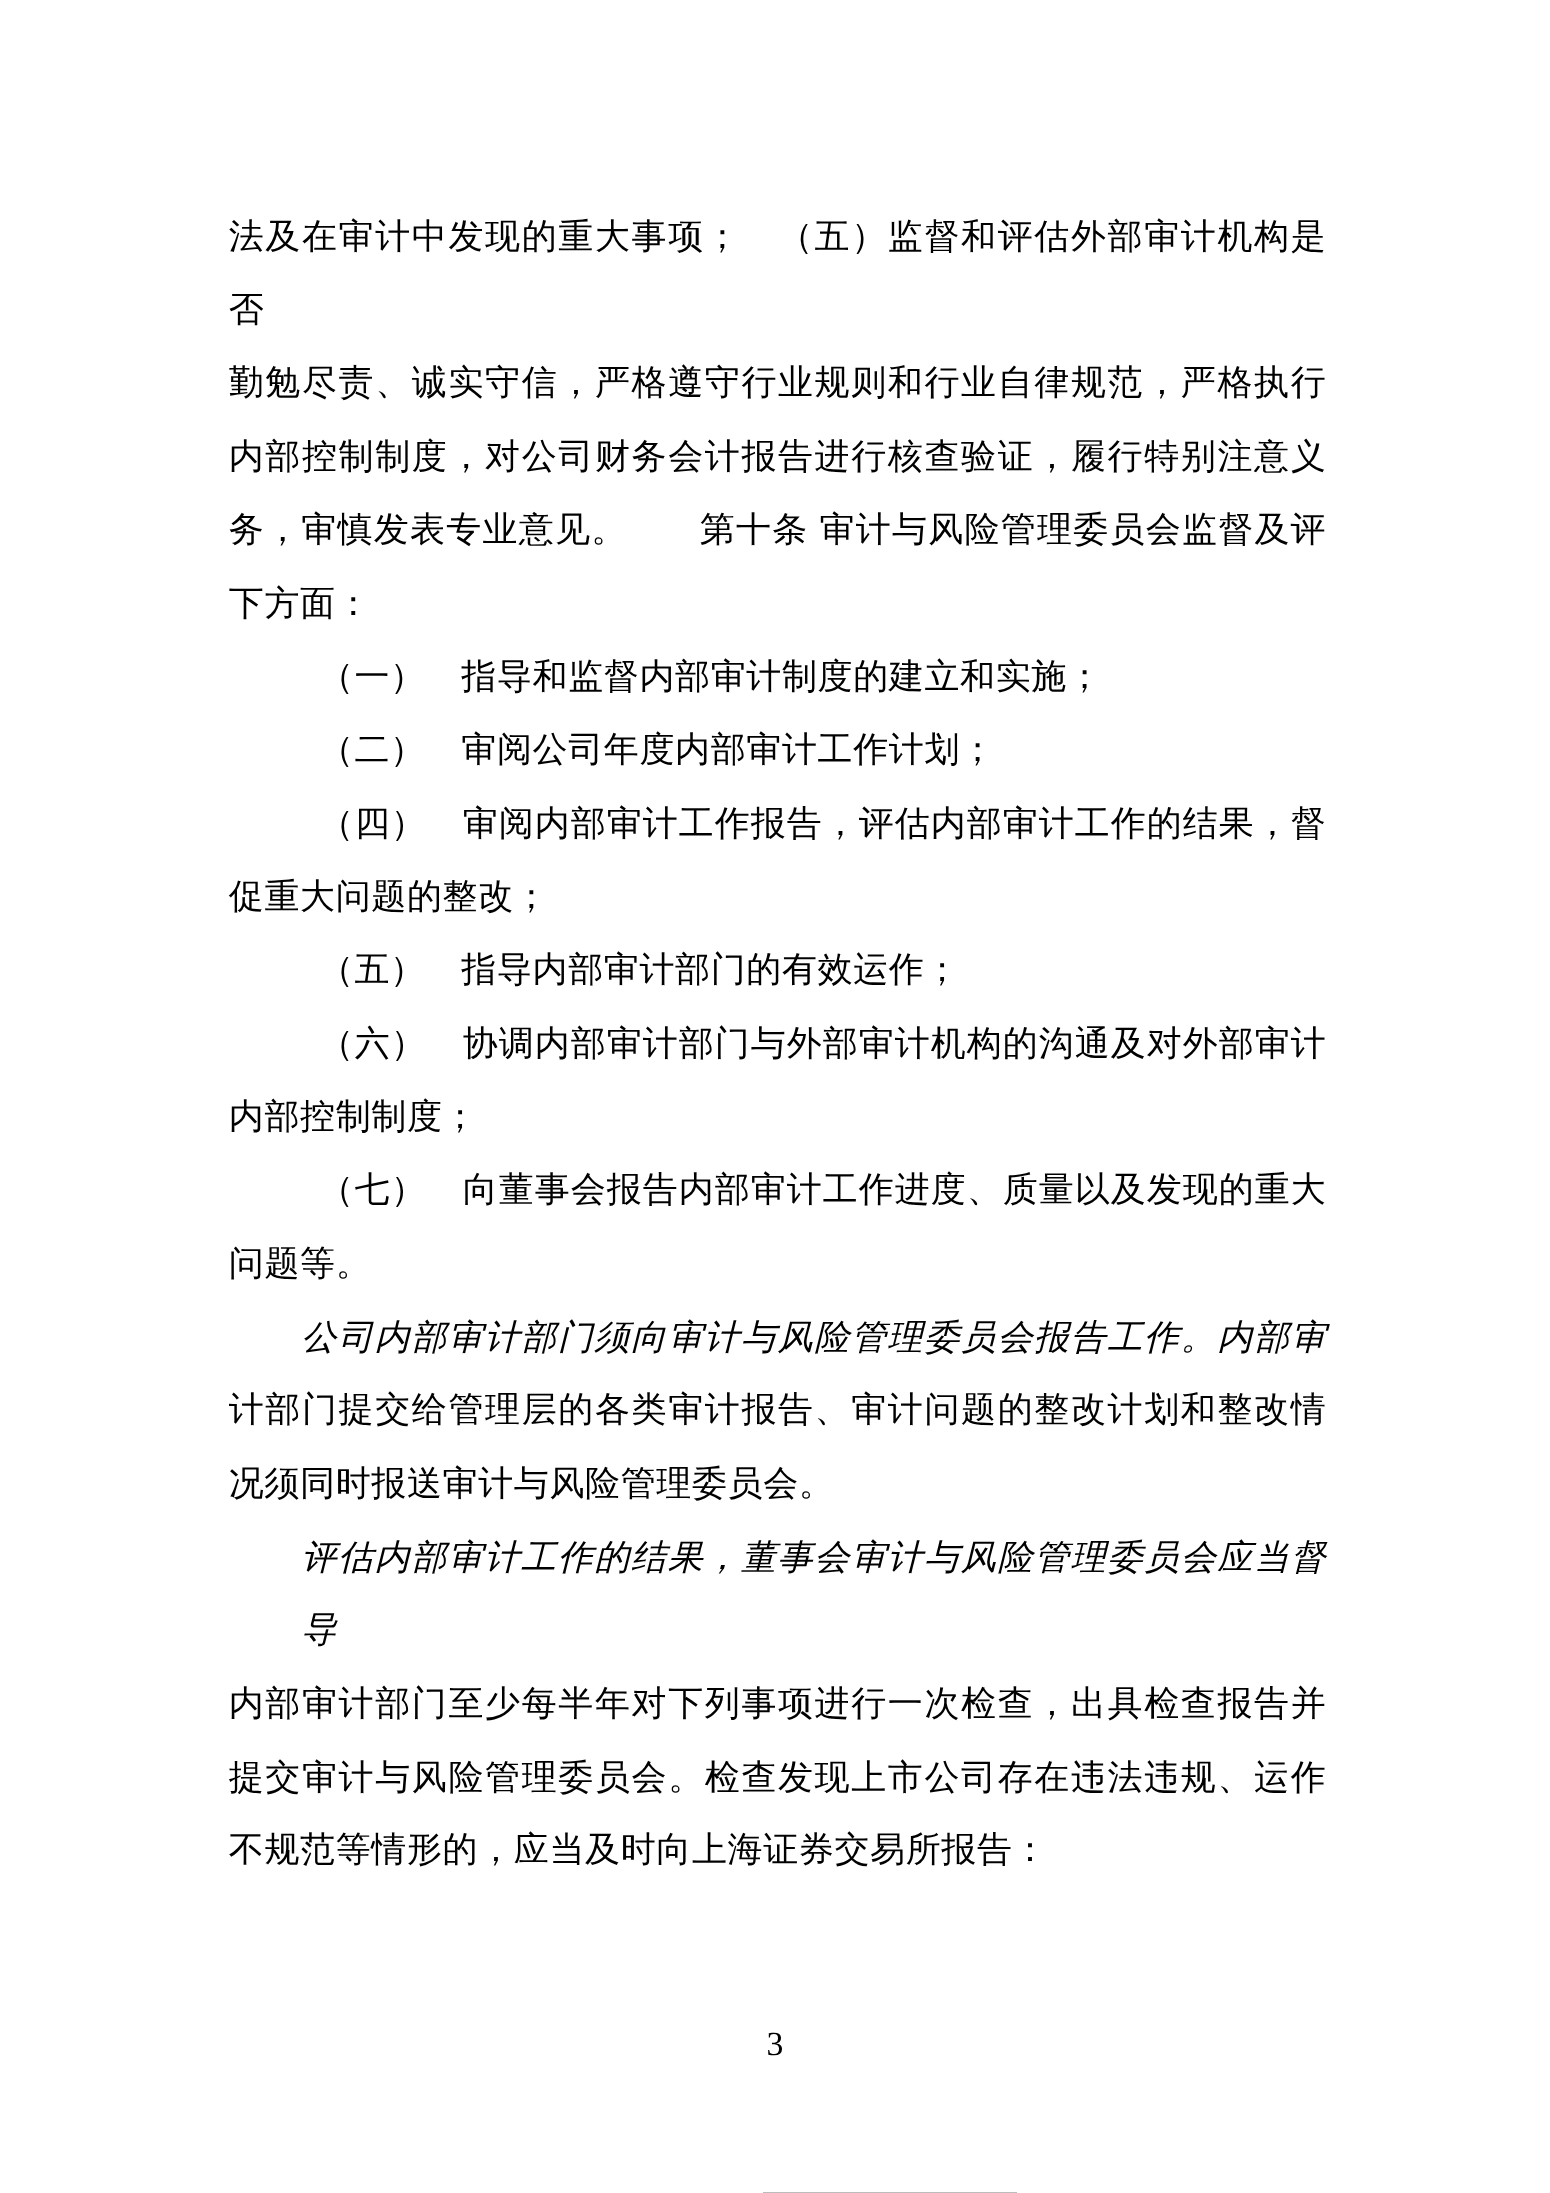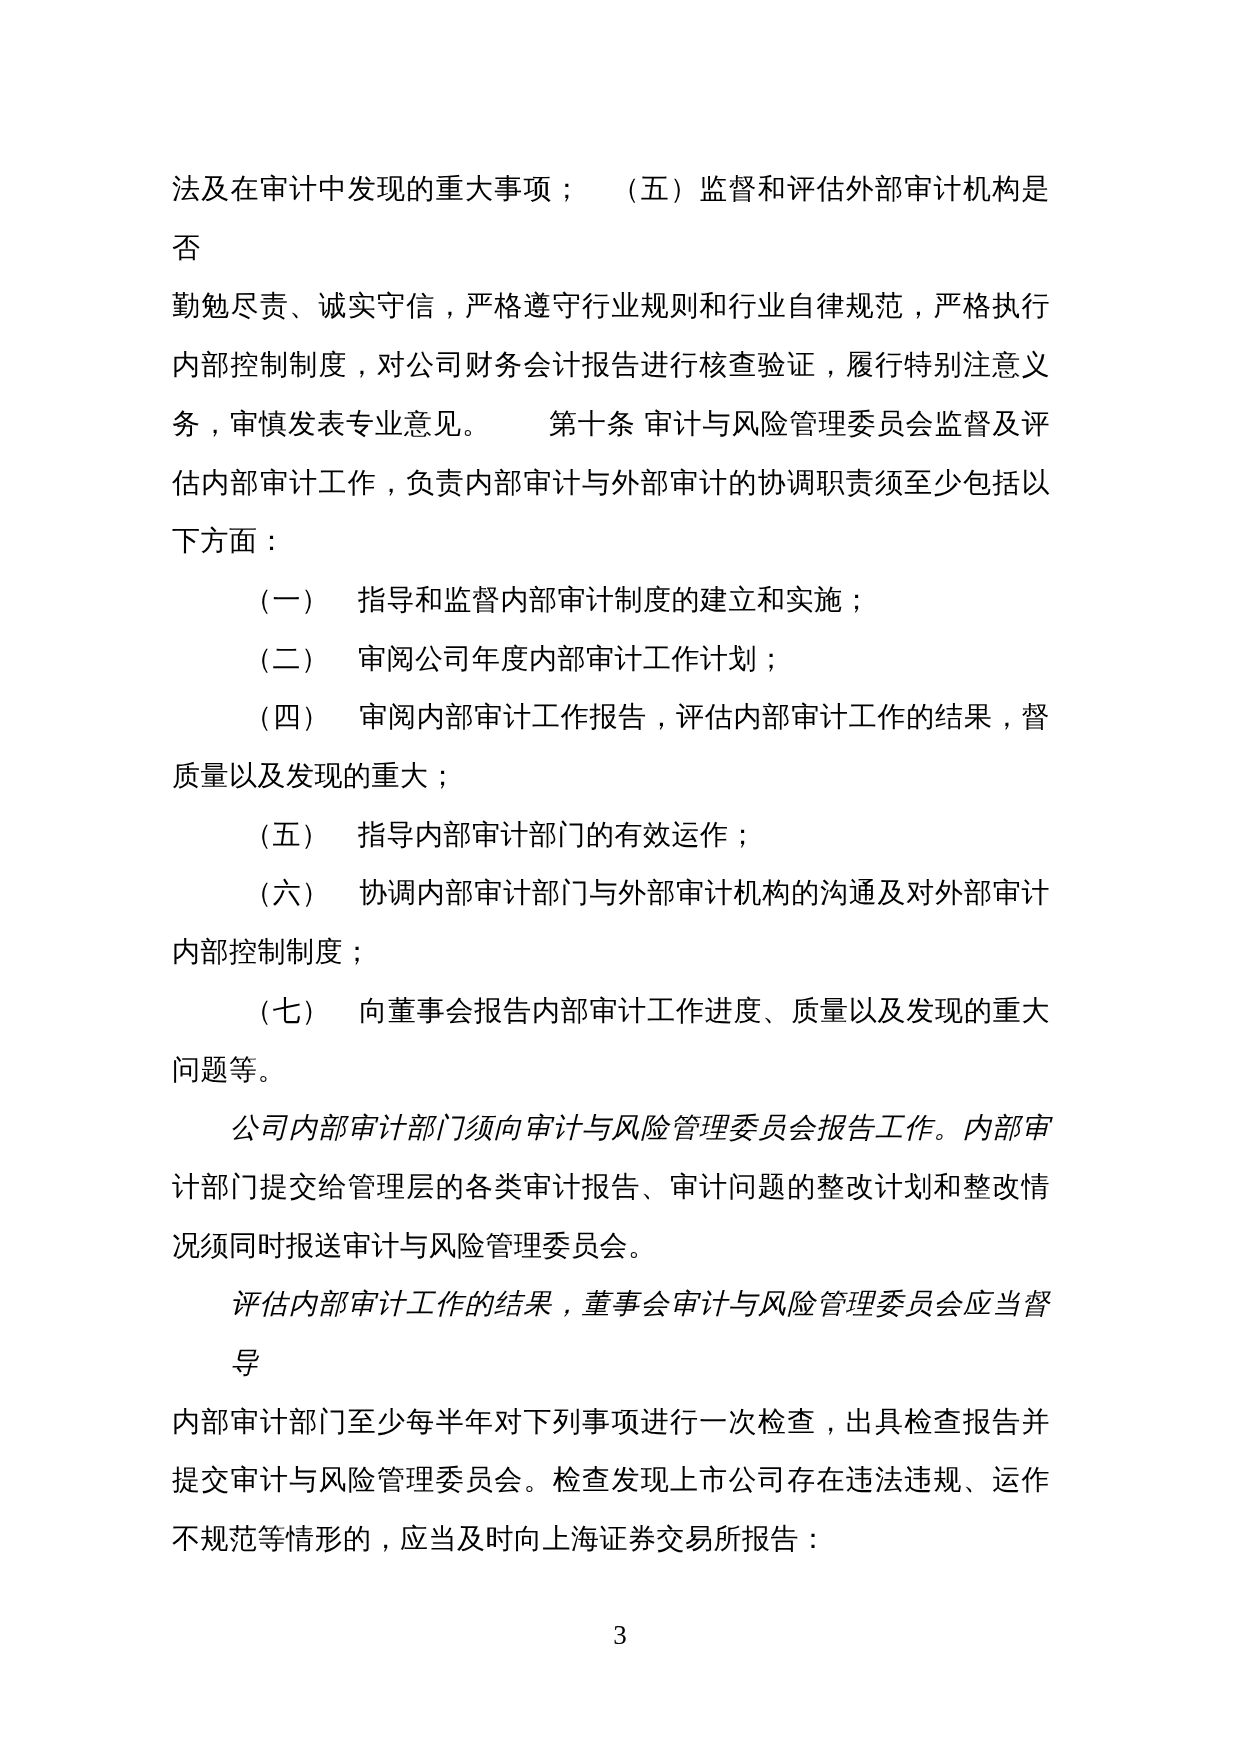--- a/index.html
+++ b/index.html
@@ -12,21 +12,21 @@
     width: 1240px;
     height: 1754px;
     margin: 0 auto;
     background: #ffffff;
     font-family: "Liberation Sans", sans-serif;
     color: #000000;
     overflow: hidden;
   }
   .text-block {
     position: absolute;
-    left: 172px;
+    left: 183px;
     top: 160px;
     width: 878px;
     font-size: 28px;
     line-height: 58.7px;
     letter-spacing: 0.5px;
   }
   .line {
     text-align: justify;
     text-align-last: left;
     white-space: normal;
@@ -54,26 +54,25 @@
 </style>
 </head>
 <body>
 
 <div class="page">
   <div class="text-block" id="document-body">
       <div class="line full">法及在审计中发现的重大事项；　（五）监督和评估外部审计机构是否</div>
       <div class="line full">勤勉尽责、诚实守信，严格遵守行业规则和行业自律规范，严格执行</div>
       <div class="line full">内部控制制度，对公司财务会计报告进行核查验证，履行特别注意义</div>
       <div class="line full">务，审慎发表专业意见。　　第十条 审计与风险管理委员会监督及评</div>
-      <div class="line full">估内部审计工作，负责内部审计与外部审计的协调职责须至少包括以</div>
       <div class="line">下方面：</div>
       <div class="line indent-item">（一）　指导和监督内部审计制度的建立和实施；</div>
       <div class="line indent-item">（二）　审阅公司年度内部审计工作计划；</div>
       <div class="line full indent-item">（四）　审阅内部审计工作报告，评估内部审计工作的结果，督</div>
-      <div class="line">质量以及发现的重大；</div>
+      <div class="line">促重大问题的整改；</div>
       <div class="line indent-item">（五）　指导内部审计部门的有效运作；</div>
       <div class="line full indent-item">（六）　协调内部审计部门与外部审计机构的沟通及对外部审计</div>
       <div class="line">内部控制制度；</div>
       <div class="line full indent-item">（七）　向董事会报告内部审计工作进度、质量以及发现的重大</div>
       <div class="line">问题等。</div>
       <div class="line full indent-para">公司内部审计部门须向审计与风险管理委员会报告工作。内部审</div>
       <div class="line full">计部门提交给管理层的各类审计报告、审计问题的整改计划和整改情</div>
       <div class="line">况须同时报送审计与风险管理委员会。</div>
       <div class="line full indent-para">评估内部审计工作的结果，董事会审计与风险管理委员会应当督导</div>
       <div class="line full">内部审计部门至少每半年对下列事项进行一次检查，出具检查报告并</div>

